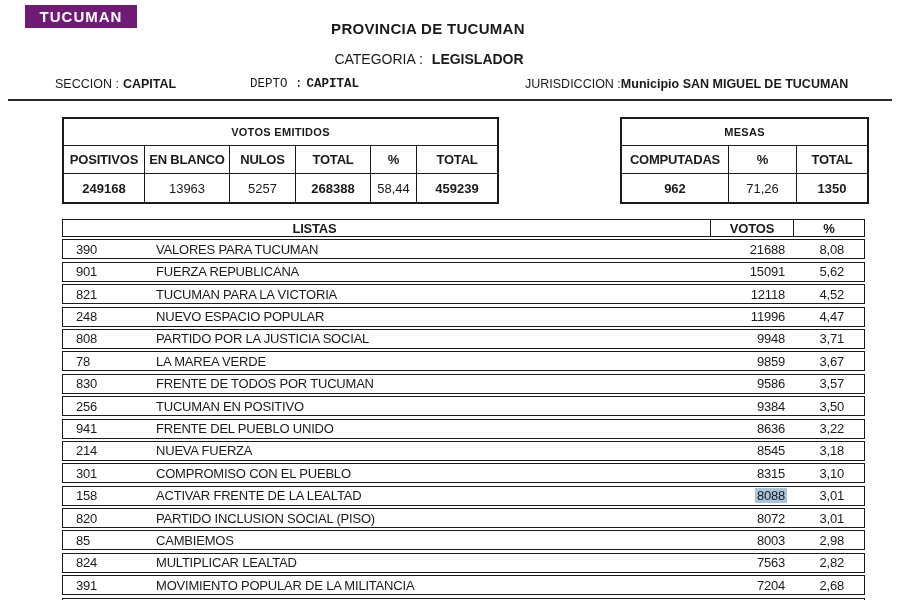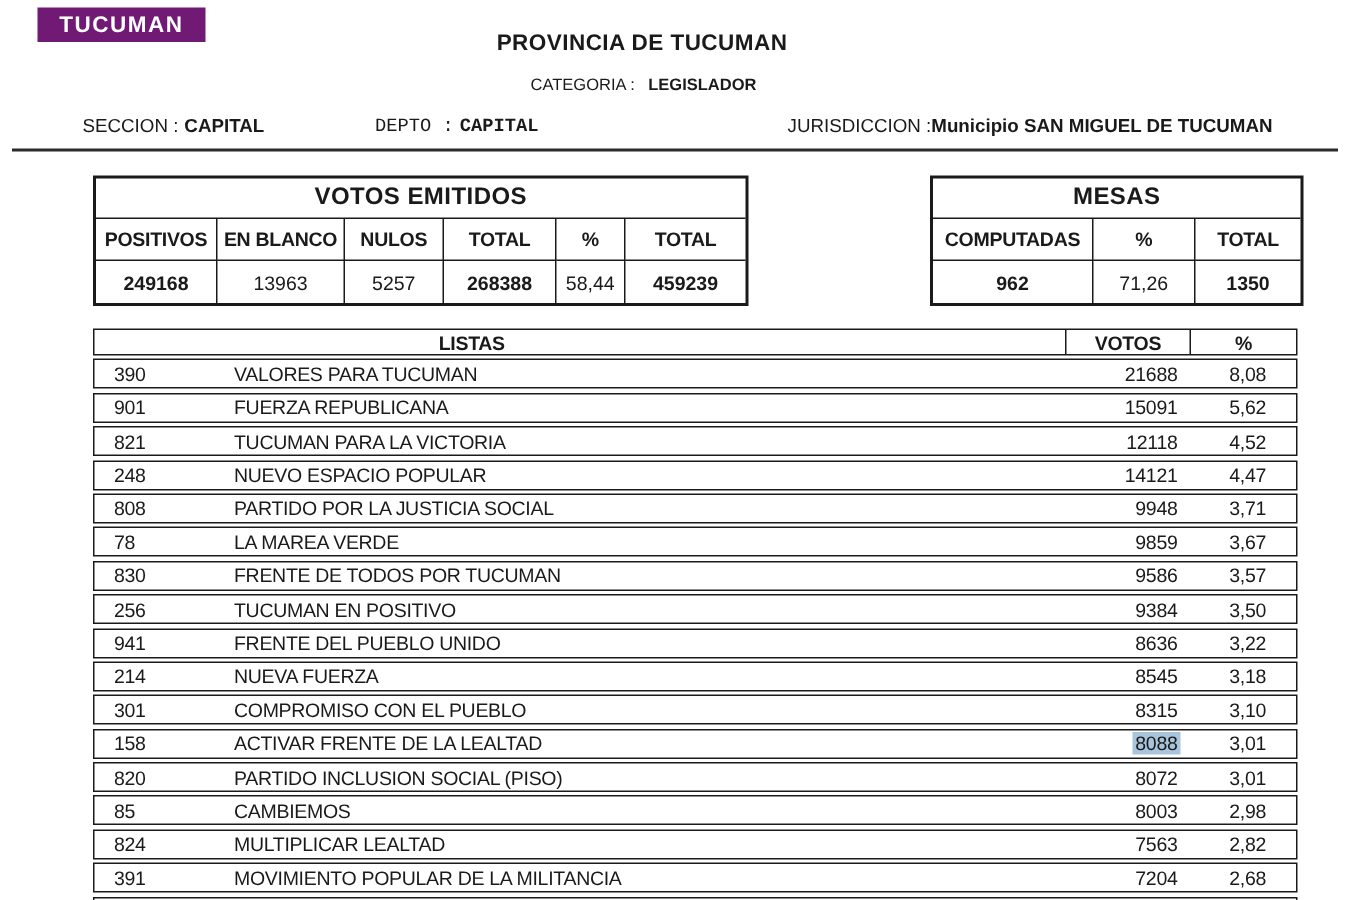--- a/index.html
+++ b/index.html
@@ -4,34 +4,34 @@
 <style>
   html,body{margin:0;padding:0;background:#fff;}
   .page{position:relative;width:900px;height:600px;overflow:hidden;background:#ffffff;
         font-family:"Liberation Sans","DejaVu Sans",sans-serif;color:#1a1a1a;}
   .b{font-weight:bold;}
   
   .badge{position:absolute;left:25px;top:5px;width:112px;height:23px;background:#701a75;color:#fff;
          font-weight:bold;font-size:15px;letter-spacing:1px;display:flex;align-items:center;justify-content:center;}
   .titlewrap{position:absolute;left:0;top:20px;width:856px;text-align:center;}
   .title{font-size:15px;font-weight:bold;letter-spacing:.3px;}
-  .catwrap{position:absolute;left:0;top:51px;width:858px;text-align:center;font-size:11px;}
+  .catwrap{position:absolute;left:0;top:51px;width:858px;text-align:center;font-size:14px;}
   .catwrap .val{font-weight:bold;margin-left:9px;}
   .infoline{position:absolute;top:77px;left:0;width:900px;font-size:12.5px;}
   .info{position:absolute;white-space:nowrap;}
   .info .val{font-weight:bold;margin-left:4px;}
   .i-seccion{left:55px;}
   .i-depto{left:250px;font-family:Liberation Mono, monospace;}
   .i-juris{left:506px;margin-left:19px;}
   .i-juris .val{margin-left:0;}
   .rule{position:absolute;left:8px;top:99px;width:884px;border-top:2px solid #2b2b2b;}
   
   .stats{position:absolute;top:117px;border:2px solid #1a1a1a;background:#fff;}
   .stats .tname{height:26px;border-bottom:1px solid #1a1a1a;display:flex;align-items:center;justify-content:center;
-                font-weight:bold;font-size:16px;letter-spacing:.3px;}
+                font-weight:bold;font-size:11px;letter-spacing:.3px;}
   .stats .hrow,.stats .vrow{display:flex;}
   .stats .cell{box-sizing:border-box;border-right:1px solid #1a1a1a;display:flex;align-items:center;justify-content:center;
                font-size:13px;height:28px;}
   .stats .cell:last-child{border-right:none;}
   .stats .hrow .cell{font-weight:bold;border-bottom:1px solid #1a1a1a;letter-spacing:-.2px;}
   .t-votos{left:62px;width:433px;}
   .t-votos .c0{width:81px;}.t-votos .c1{width:85px;}.t-votos .c2{width:66px;}
   .t-votos .c3{width:75px;}.t-votos .c4{width:46px;}.t-votos .c5{width:76px;flex:1;}
   .t-mesas{left:620px;width:245px;}
   .t-mesas .c0{width:107px;}.t-mesas .c1{width:68px;}.t-mesas .c2{width:66px;flex:1;}
@@ -133,21 +133,21 @@
   <div class="lrow">
     <span class="num">821</span>
     <span class="name">TUCUMAN PARA LA VICTORIA</span>
     <span class="votes"><span class="vt">12118</span></span>
     <span class="pct">4,52</span>
   </div>
 
   <div class="lrow">
     <span class="num">248</span>
     <span class="name">NUEVO ESPACIO POPULAR</span>
-    <span class="votes"><span class="vt">14121</span></span>
+    <span class="votes"><span class="vt">11996</span></span>
     <span class="pct">4,47</span>
   </div>
 
   <div class="lrow">
     <span class="num">808</span>
     <span class="name">PARTIDO POR LA JUSTICIA SOCIAL</span>
     <span class="votes"><span class="vt">9948</span></span>
     <span class="pct">3,71</span>
   </div>
 

